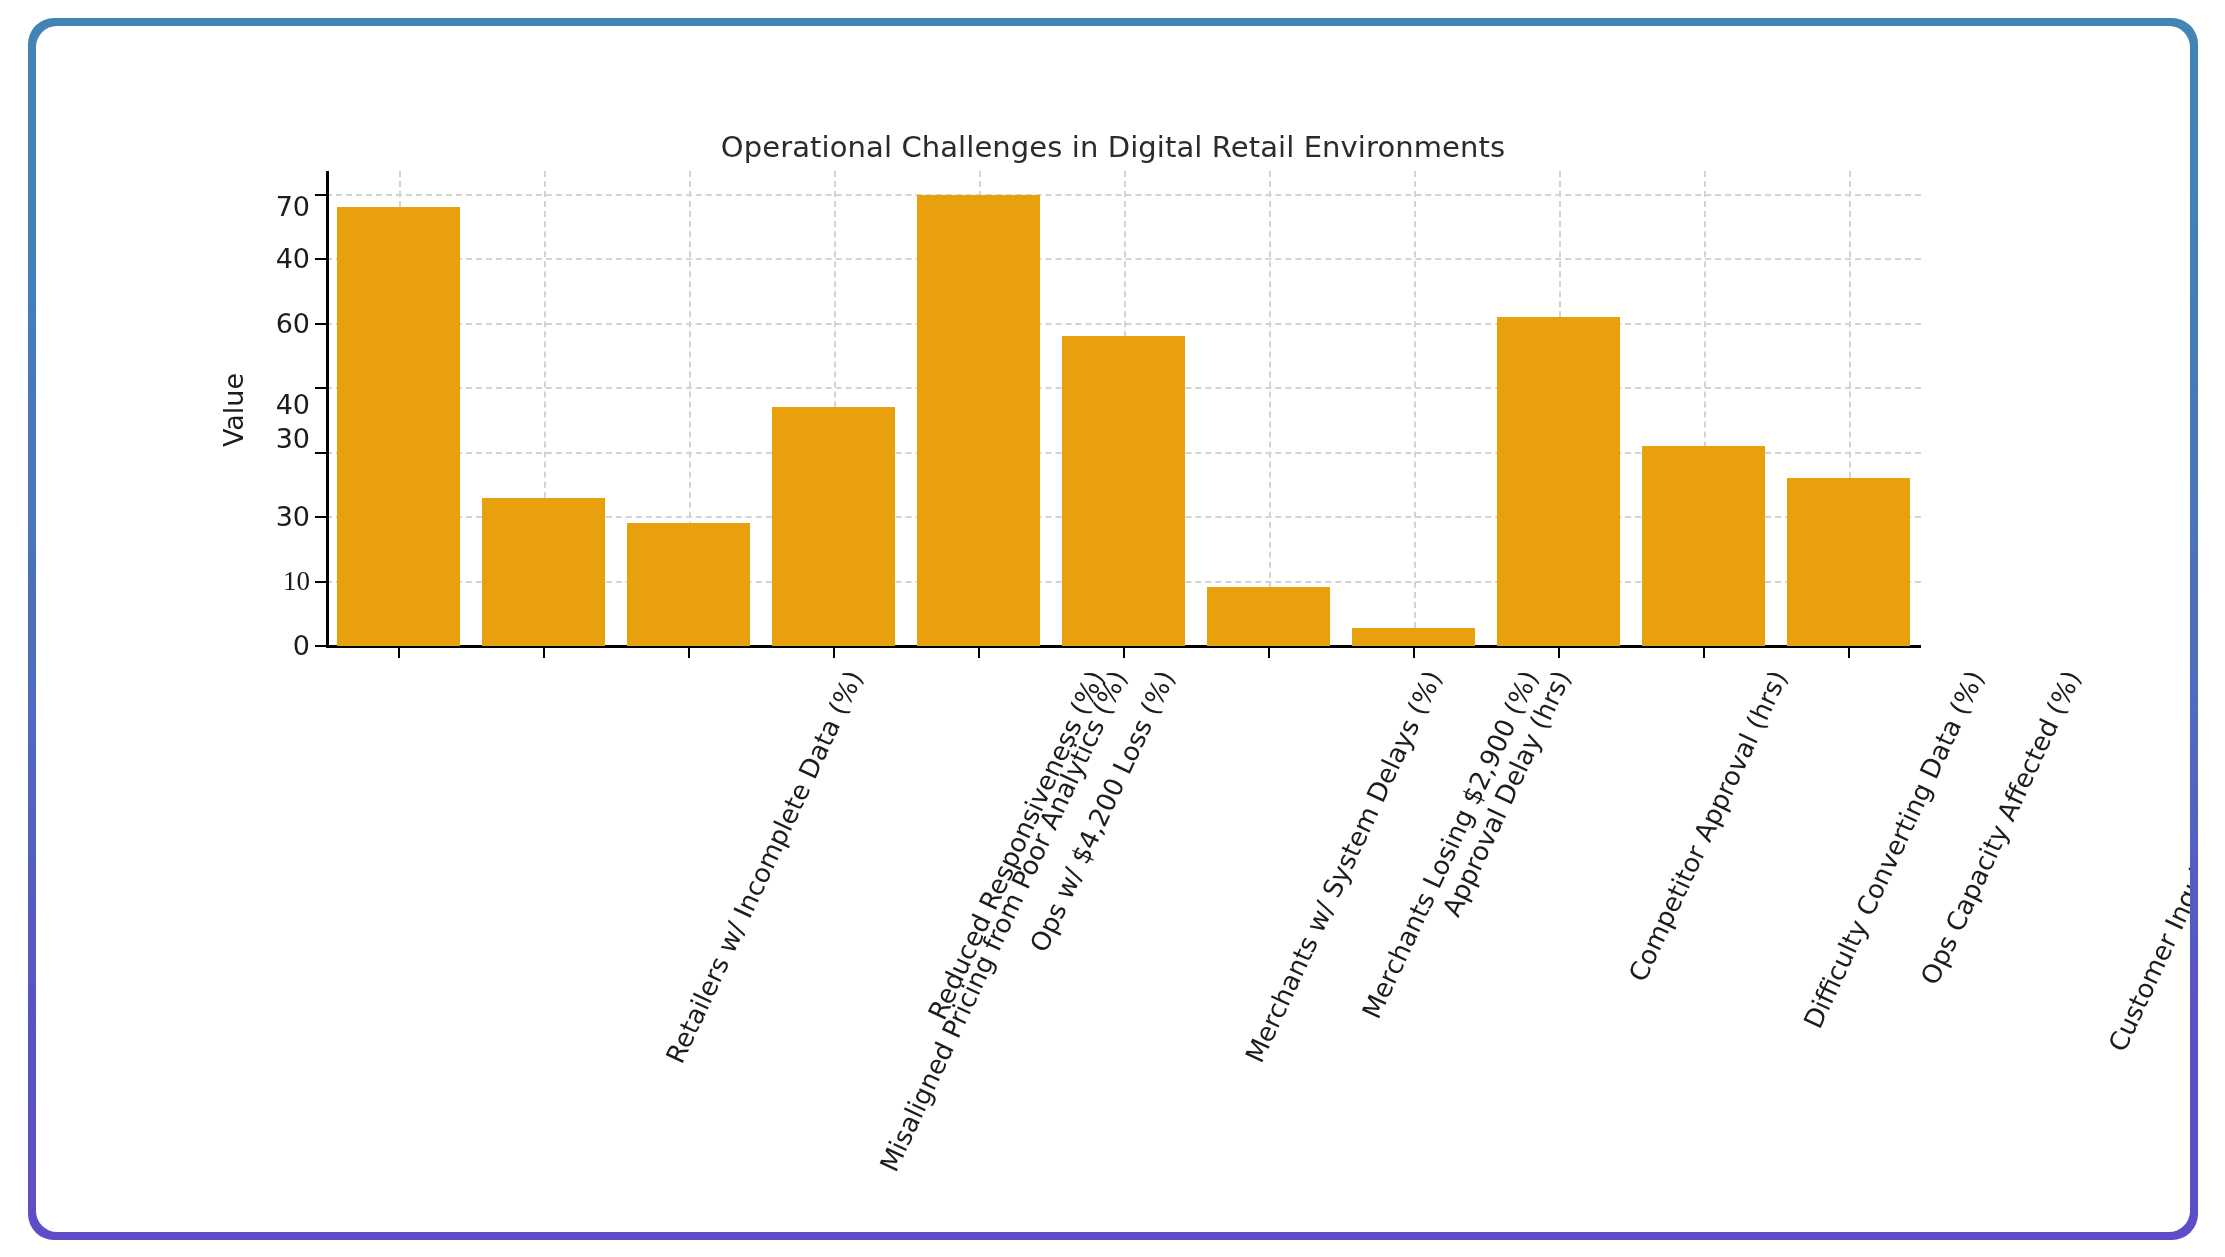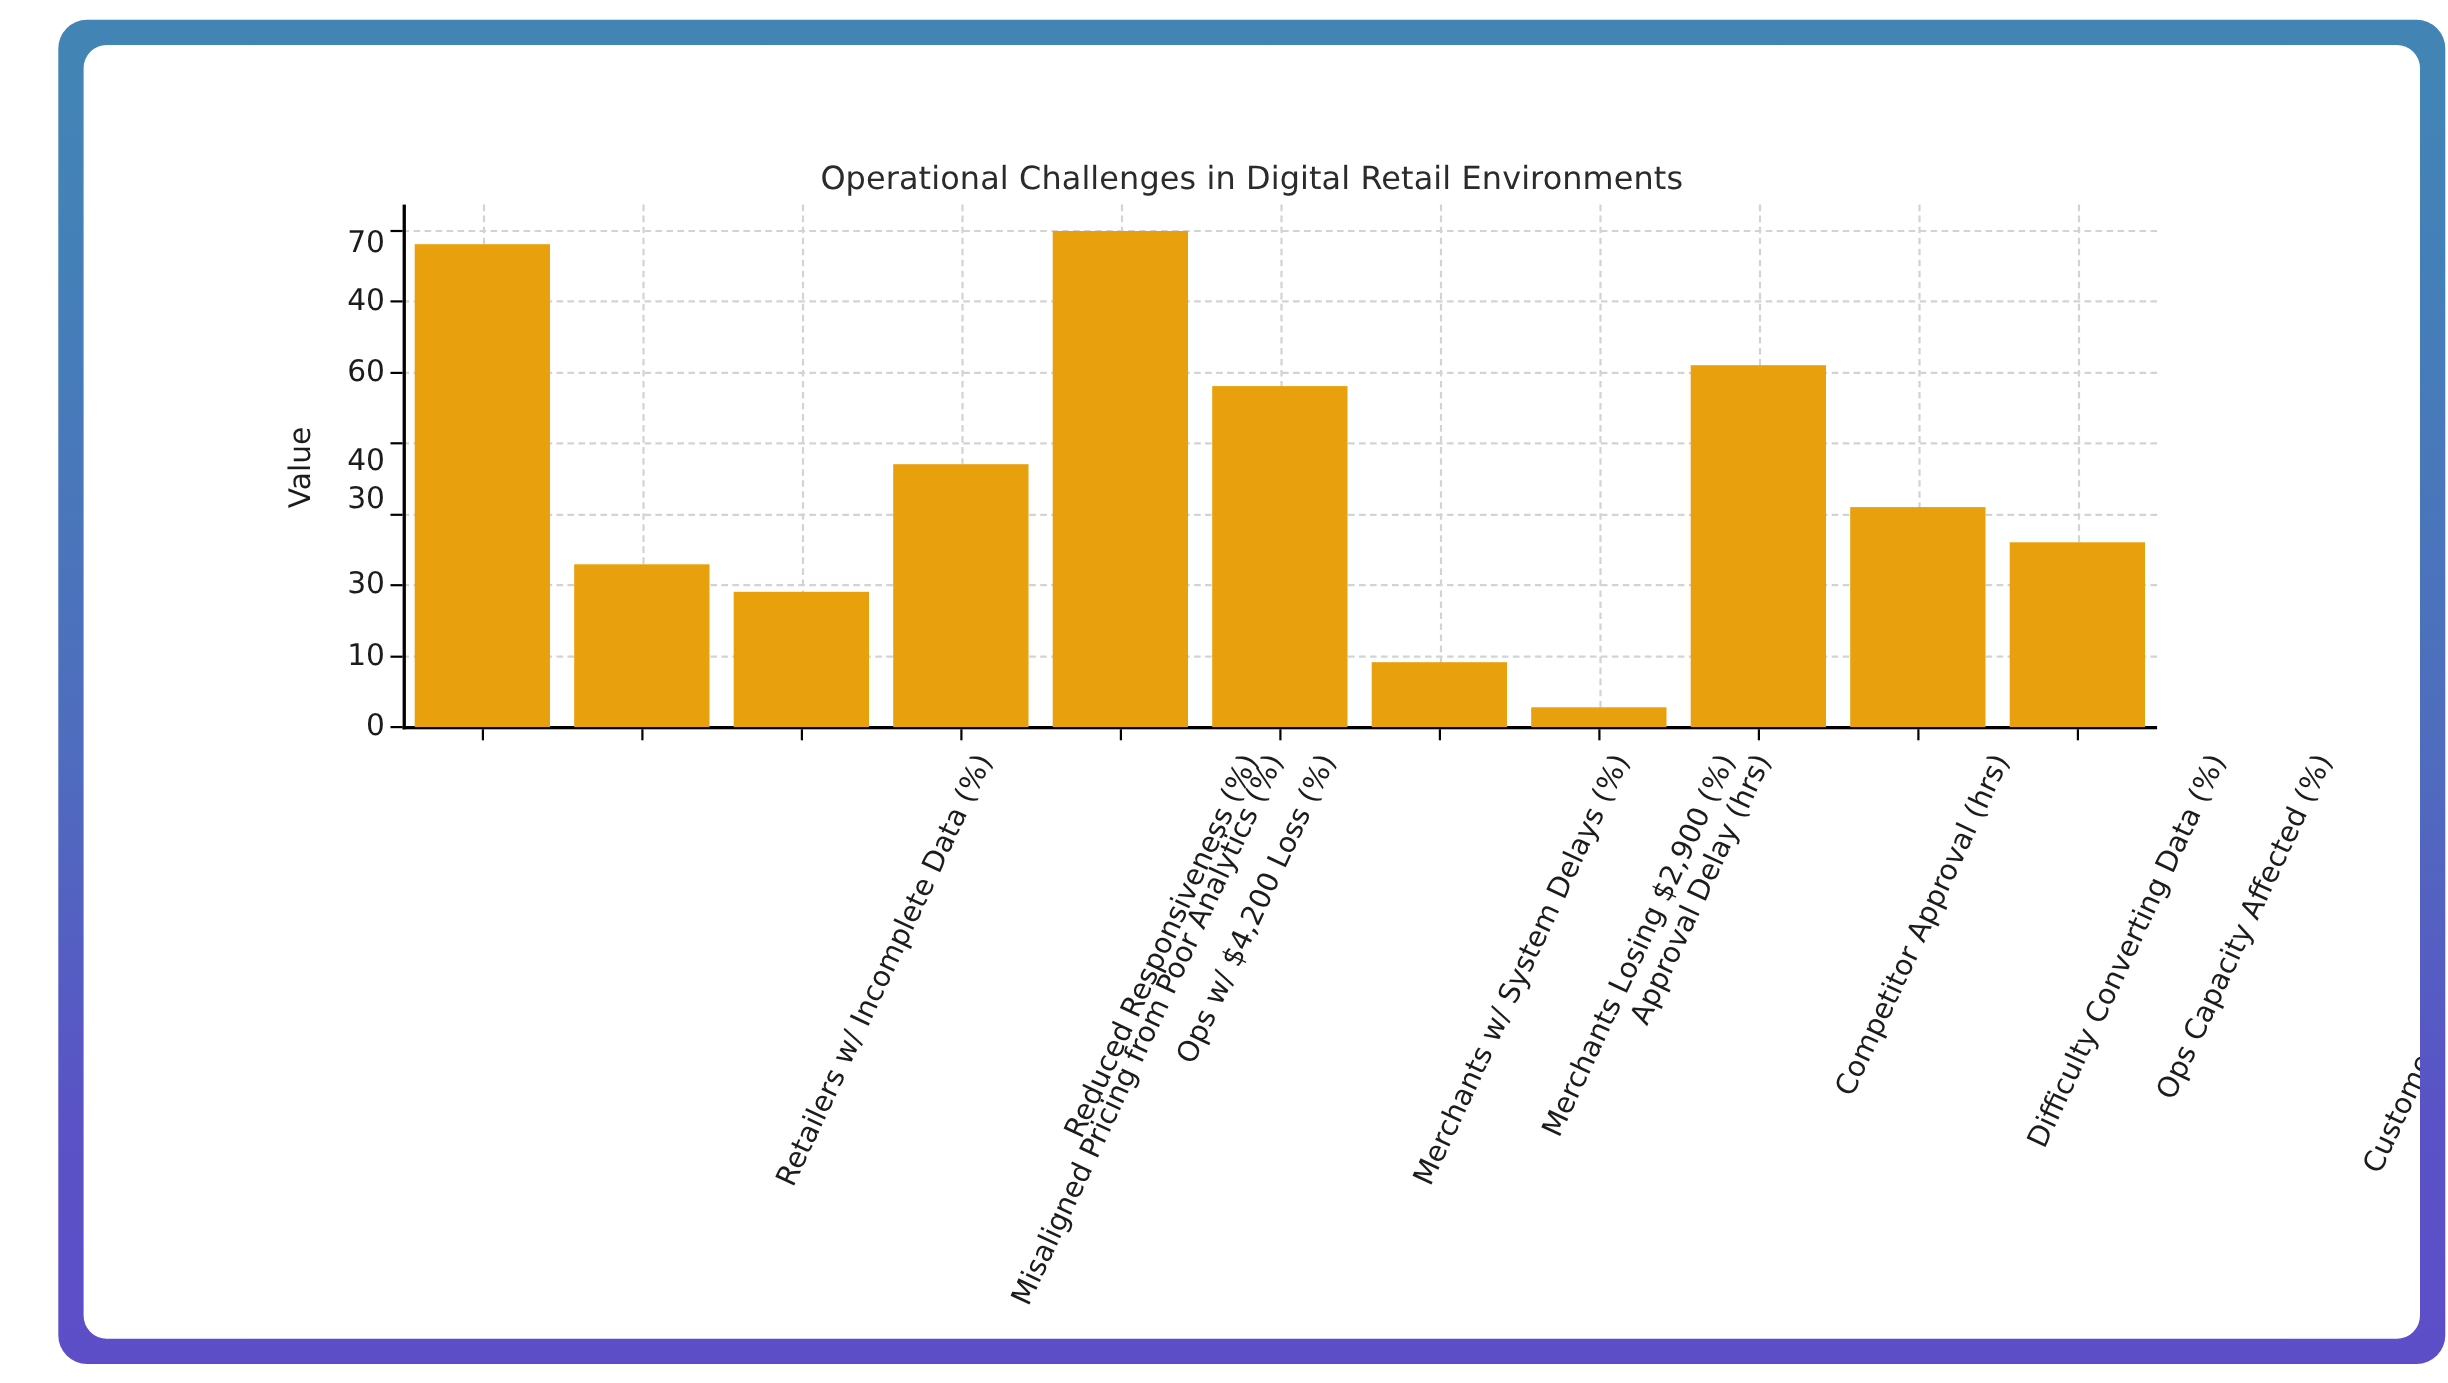--- a/index.html
+++ b/index.html
@@ -7,23 +7,22 @@
     margin: 0; padding: 0;
     width: 2225px; height: 1257px;
     background: #ffffff;
     font-family: "DejaVu Sans", sans-serif;
   }
   #app-frame {
     position: absolute;
     left: 28px; top: 18px;
     width: 2170px; height: 1222px;
     border-radius: 26px;
-    padding: 23px;
+    padding: 8px;
     background: linear-gradient(to bottom, #4285b4 0%, #4480b8 18%, #4f6cbe 55%, #5a52c6 82%, #5d4ec8 100%);
-    margin-left: 25px;
   }
   #canvas {
     position: relative;
     width: 100%; height: 100%;
     background: #ffffff;
     border-radius: 21px;
     overflow: hidden;
   }
 
   
@@ -158,21 +157,21 @@
             <div class="vgrid" style="left: 1232.5px;"></div>
             <div class="vgrid" style="left: 1377.5px;"></div>
             <div class="vgrid" style="left: 1522.5px;"></div>
           </div>
         <div id="y-spine"></div>
         <div id="x-spine"></div>
         <div id="y-axis-label">Value</div>
         <div id="ticks-layer">
             <div class="ytick-label" style="top: 474px;">0</div>
             <div class="ytick-mark" style="top: 474px;"></div>
-            <div class="ytick-label" style="top: 409.51px;">10</div>
+            <div class="ytick-label" style="top: 409.51px; font-family: Liberation Serif, serif;">10</div>
             <div class="ytick-mark" style="top: 409.51px;"></div>
             <div class="ytick-label" style="top: 345.02px;">30</div>
             <div class="ytick-mark" style="top: 345.02px;"></div>
             <div class="ytick-label" style="top: 267px;">30</div>
             <div class="ytick-mark" style="top: 280.531px;"></div>
             <div class="ytick-label" style="top: 233px;">40</div>
             <div class="ytick-mark" style="top: 216.041px;"></div>
             <div class="ytick-label" style="top: 151.551px;">60</div>
             <div class="ytick-mark" style="top: 151.551px;"></div>
             <div class="ytick-label" style="top: 87.0612px;">40</div>

